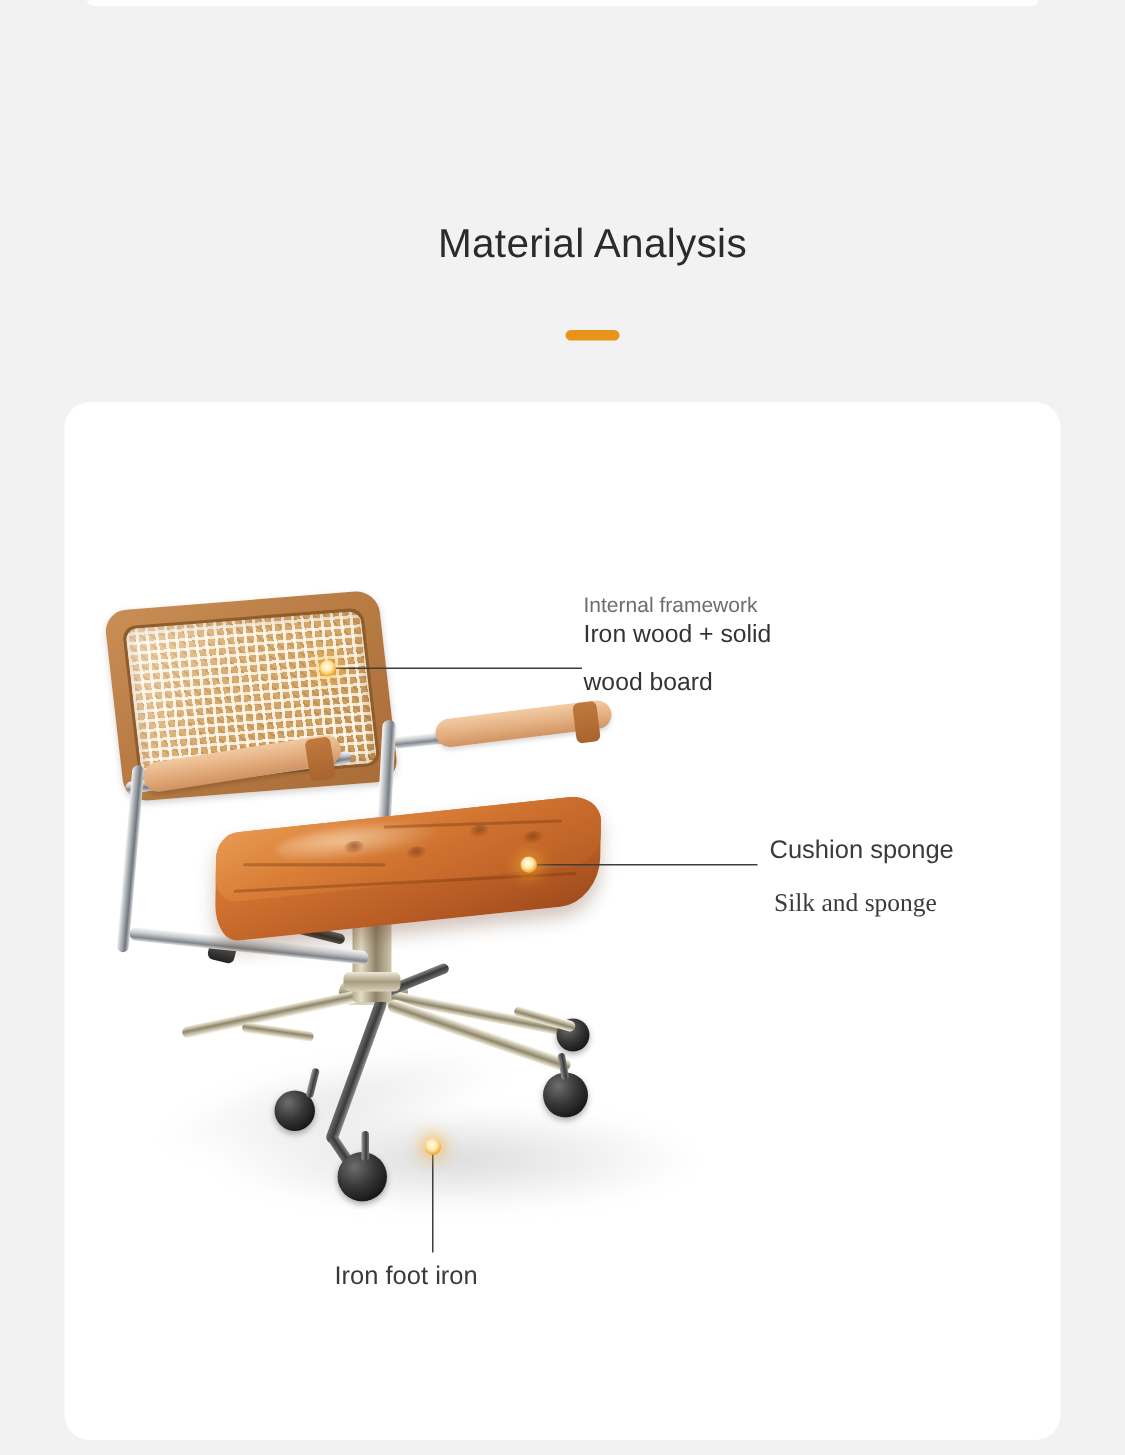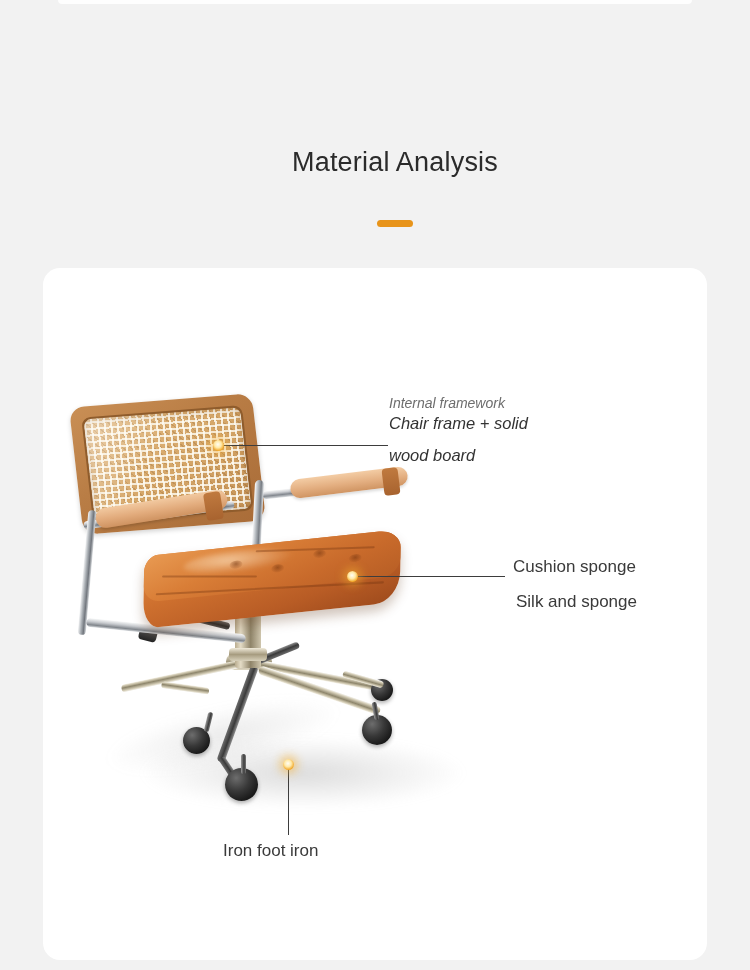--- a/index.html
+++ b/index.html
@@ -403,21 +403,21 @@
     color: #333333;
     white-space: nowrap;
     margin-top: 4px;
   }
   .callout-big {
     font-size: 17px;
     line-height: 20px;
     color: #3a3a3a;
     white-space: nowrap;
   }
-  .callout-gap { margin-top: 15px; }
+  .callout-gap { margin-top: 15px; font-family: Liberation Serif, serif; }
   .callout-center {
     font-size: 17px;
     color: #3a3a3a;
     white-space: nowrap;
   }
 </style>
 </head>
 <body>
 
 <div class="prev-card-edge"></div>
@@ -500,23 +500,23 @@
     <div class="leader leader-h" style="left:180px; top:177px; width:165px;"></div>
 
     <div class="marker" style="left:304px; top:303px;"></div>
     <div class="leader leader-h" style="left:314px; top:308px; width:148px;"></div>
 
     <div class="marker" style="left:240px; top:491px;"></div>
     <div class="leader leader-v" style="left:245px; top:501px; height:66px;"></div>
 
   </div>
 
-  <div class="callout" style="left:346px; top:128px;font-style:italic;">
+  <div class="callout" style="left:346px; top:128px;">
     <div class="callout-sub">Internal framework</div>
-    <div class="callout-main">Chair frame + solid</div>
+    <div class="callout-main">Iron wood + solid</div>
     <div class="callout-main" style="margin-top:16px">wood board</div>
   </div>
 
   <div class="callout" style="left:470px; top:289px;">
     <div class="callout-big">Cushion sponge</div>
     <div class="callout-big callout-gap" style="margin-left:3px;">Silk and sponge</div>
   </div>
 
   <div class="callout" style="left:180px; top:573px;">
     <div class="callout-center">Iron foot iron</div>

